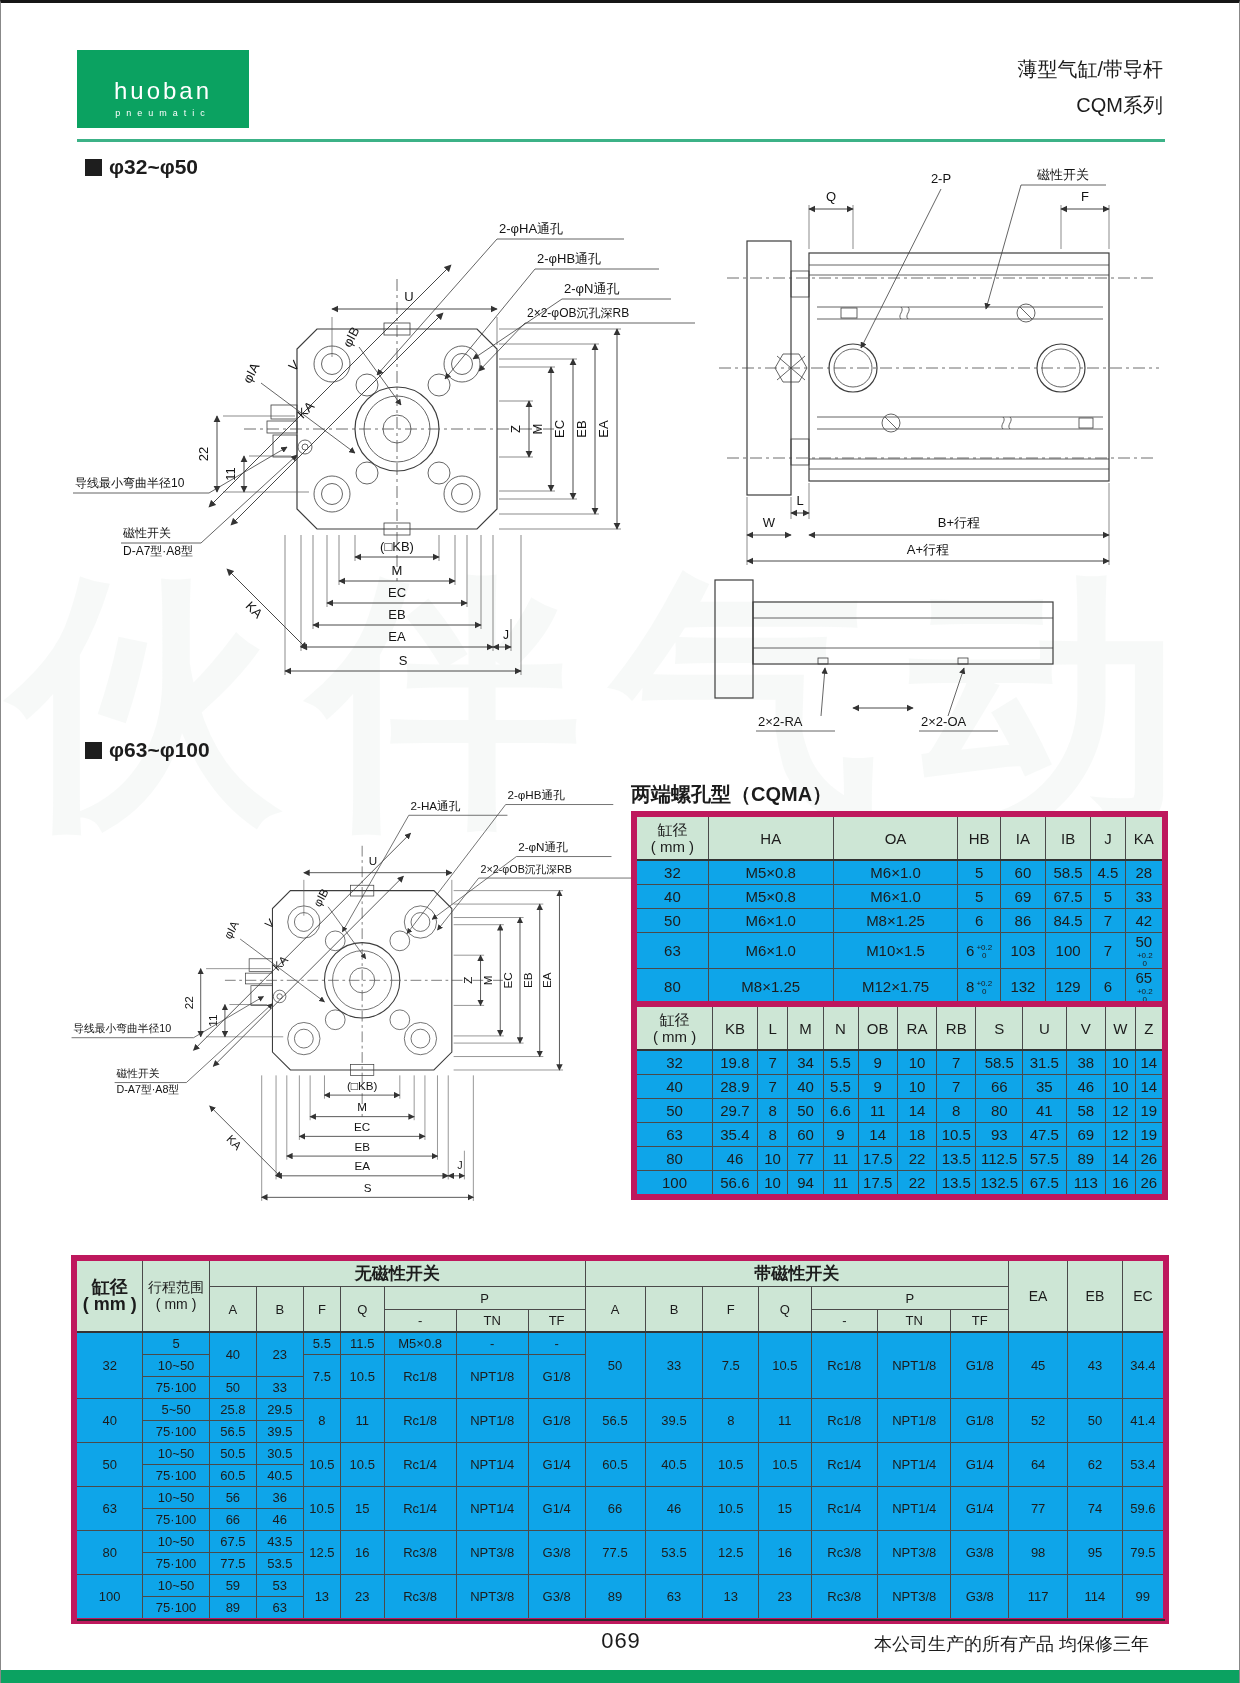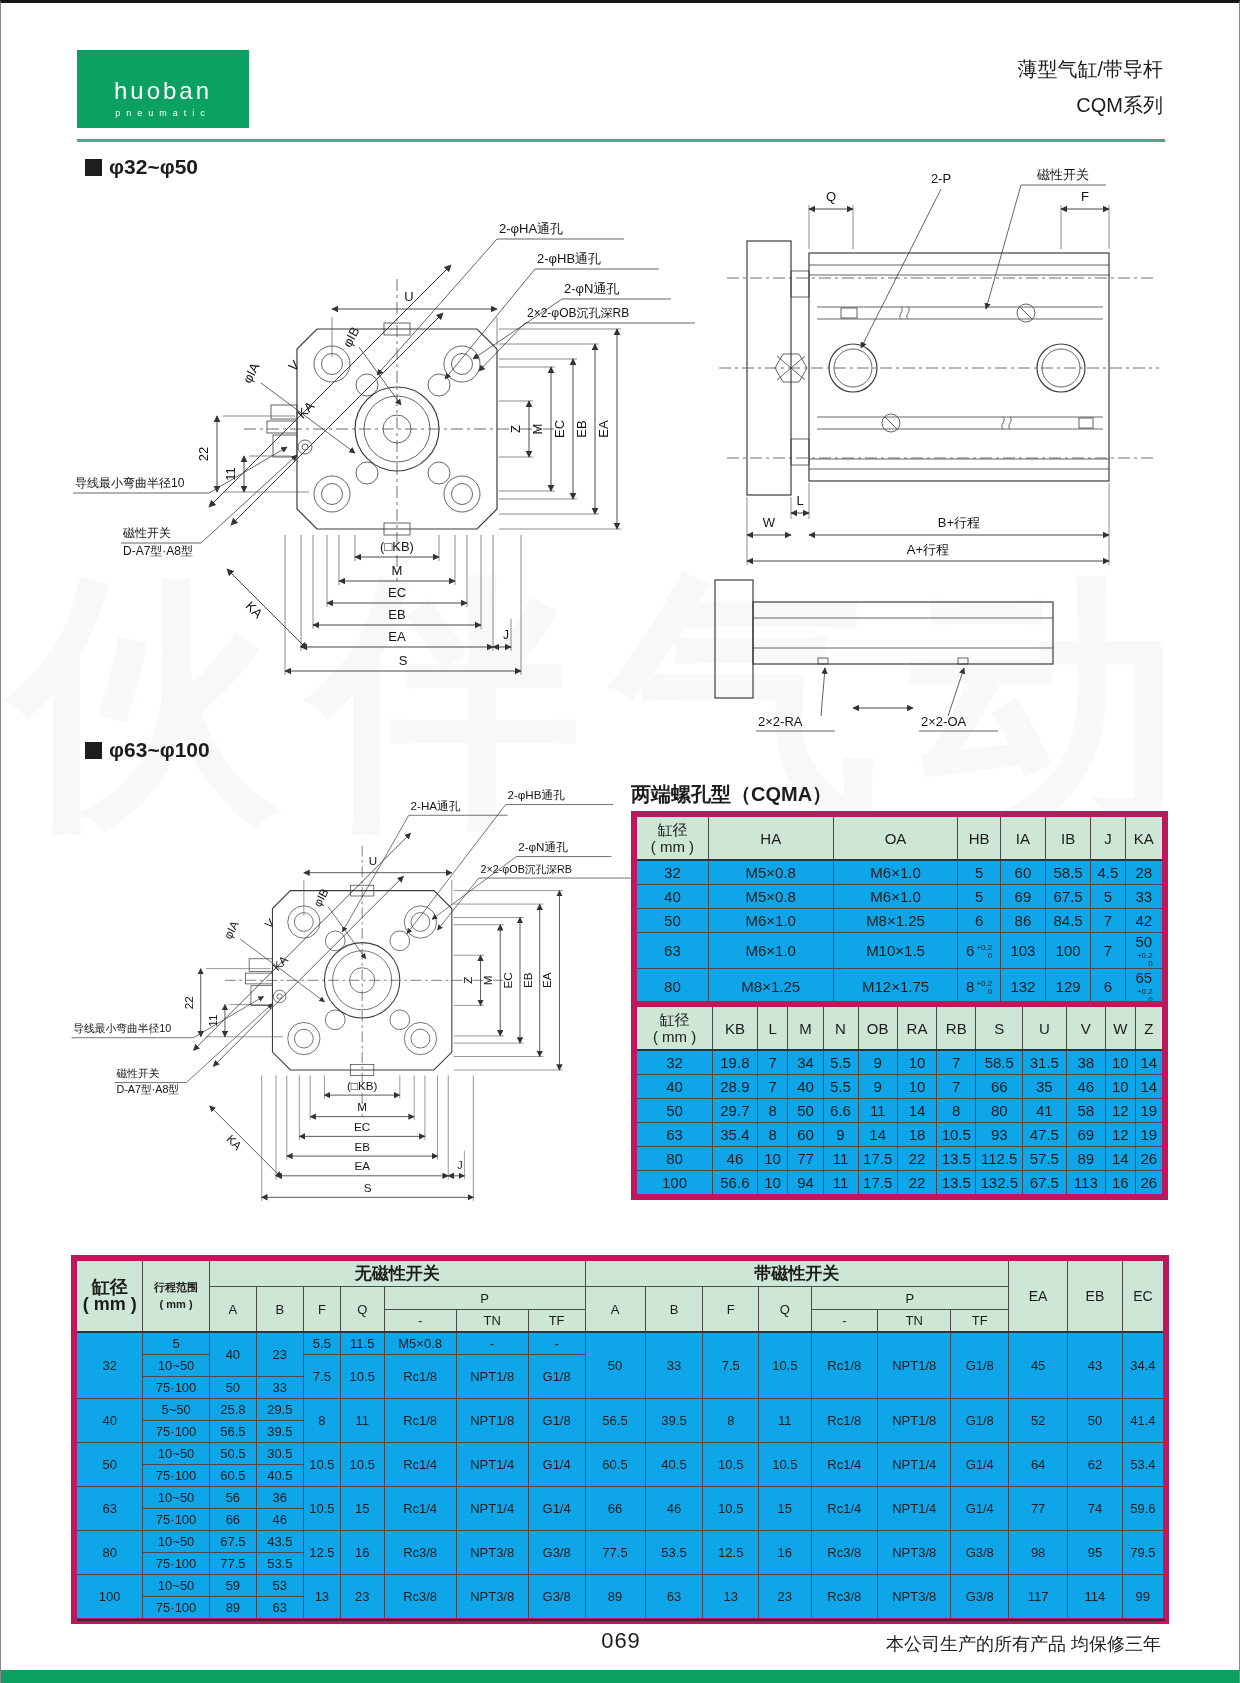--- a/index.html
+++ b/index.html
@@ -18,39 +18,39 @@
   .sec .sq{display:inline-block;width:17px;height:17px;background:#1e1e1e;margin-right:7px;}
   .cqma-title{position:absolute;left:630px;top:778px;font-size:20px;font-weight:bold;z-index:2;}
   .tblwrap{position:absolute;z-index:2;}
   table.t{border-collapse:collapse;table-layout:fixed;width:100%;border:6px solid #be185d;background:#0ea5e9;}
   .t th,.t td{border:1px solid #4a4a4a;text-align:center;vertical-align:middle;padding:0 2px;}
   .t th{background:#cde6d5;font-weight:normal;font-size:15px;height:21px;}
   .t thead{border-bottom:2px solid #333;}
   .t td{font-size:15px;height:23px;}
   .pre{white-space:pre-line;line-height:17px;font-size:14px;}
   .tol{display:inline-flex;flex-direction:column;font-size:8px;line-height:8px;vertical-align:middle;
-       margin-left:2px;text-align:right;}
+       margin-left:2px;text-align:center;}
   .t3 td{font-size:13px;height:21px;}
   .t3 th{font-size:13px;}
   .t3 th.bh1{font-size:18px;font-weight:bold;}
-  .t3 th.bh2{font-size:11px;font-weight:bold;}
+  .t3 th.bh2{font-size:14px;font-weight:normal;}
   .t3 th.gh{font-size:17px;font-weight:bold;}
   .t3 th.eh{font-size:14px;}
   .drw{position:absolute;z-index:1;}
   .drw svg{display:block;}
   .s1{stroke:#3d3d3d;stroke-width:1.2;fill:none;}
   .s2{stroke:#3d3d3d;stroke-width:0.8;fill:none;}
   .ext{stroke:#5a5a5a;stroke-width:0.7;fill:none;}
   .cl{stroke:#4a4a4a;stroke-width:0.8;stroke-dasharray:12 4 3 4;fill:none;}
   .dim{stroke:#333;stroke-width:0.9;fill:none;}
   .drw text{font-size:13px;fill:#141414;}
   .drw .t12{font-size:12px;}
   .footline{position:absolute;left:76px;top:1616px;width:1088px;height:2px;background:#2c2c2c;z-index:2;}
   .pageno{position:absolute;left:0;width:1240px;top:1625px;text-align:center;font-size:22px;letter-spacing:1px;z-index:2;}
-  .footnote{position:absolute;right:78px;top:1629px;font-size:18px;z-index:2;margin-left:32px;}
+  .footnote{position:absolute;right:90px;top:1629px;font-size:18px;z-index:2;margin-left:32px;}
   .bottombar{position:absolute;left:0;right:0;bottom:0;height:13px;background:#0ba261;z-index:2;}
 </style>
 </head>
 <body>
 
 <div class="page">
 
   <div class="wm">伙伴气动</div>
 
   <div class="logo">

